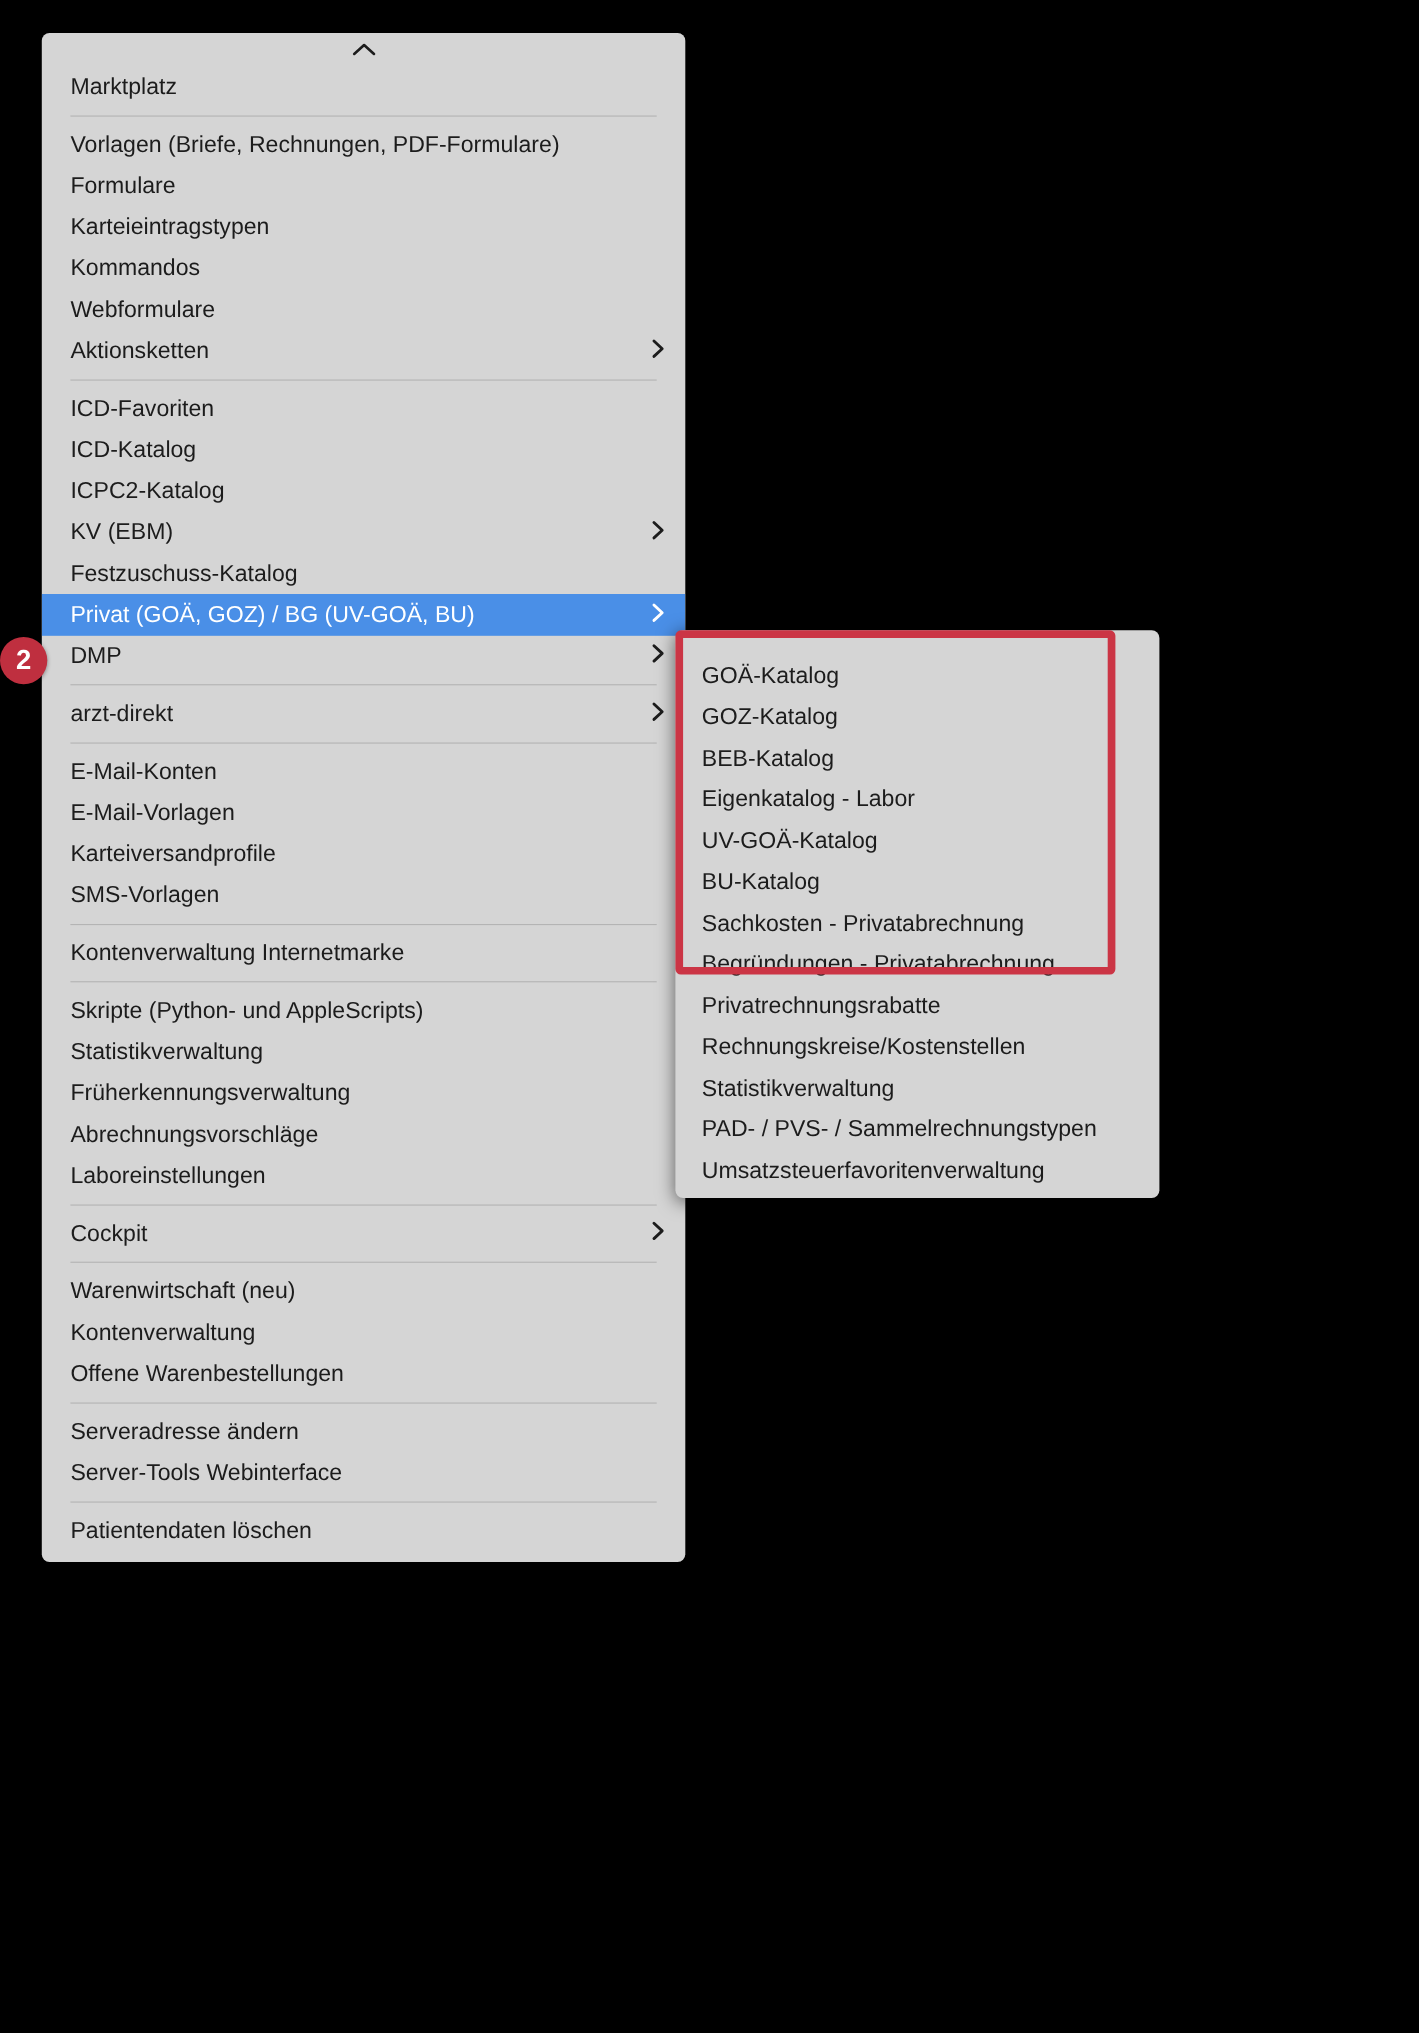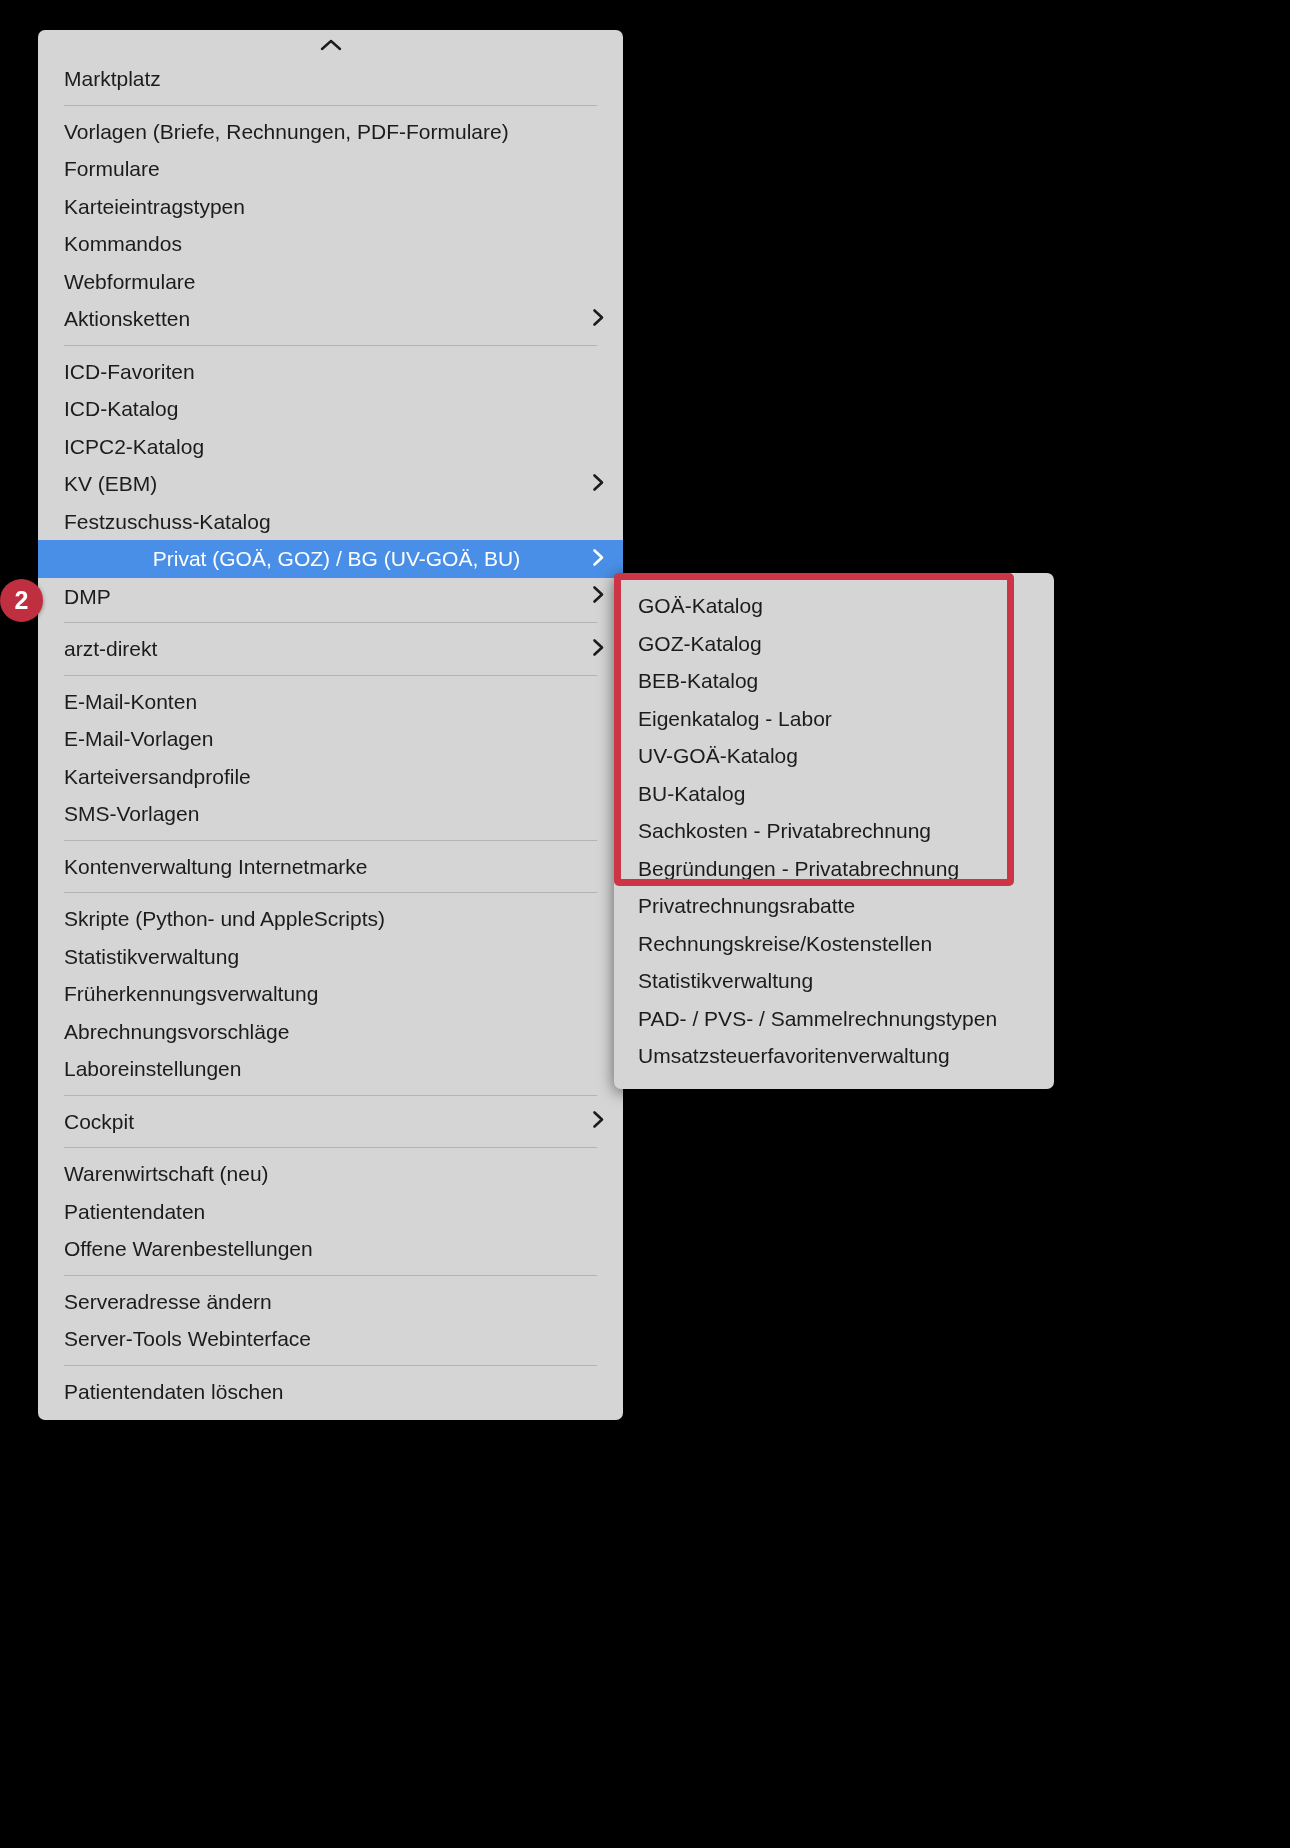--- a/index.html
+++ b/index.html
@@ -53,21 +53,20 @@
   .mi .arrow {
     position: absolute;
     right: 18px;
     top: 50%;
     transform: translateY(-50%);
     display: block;
   }
   .mi.sel {
     background: #4a8fe7;
     color: #ffffff;
-    justify-content: center;
   }
   .mi.sel .arrow path { stroke: #ffffff; }
 
   .sep {
     height: 1px;
     background: #b4b4b4;
     margin: 7px 26px 7px 26px;
   }
 
   
@@ -75,21 +74,21 @@
     position: absolute;
     left: 614px; top: 573px;
     width: 440px;
     background: #d5d5d5;
     border-radius: 7px;
     box-shadow: 0 3px 16px rgba(0,0,0,0.55);
     padding: 14px 0 14px 0;
   }
   .smi {
     display: flex;
-    align-items: center;
+    align-items: flex-end;
     height: 37.5px;
     padding: 0 14px 0 24px;
     color: #1c1c1c;
     font-size: 21px;
     line-height: 1;
     white-space: nowrap;
   }
 
   
   .redbox {
@@ -231,21 +230,21 @@
           <span class="lbl">Cockpit</span>
           <span class="arrow"><svg width="13" height="20" viewBox="0 0 13 20">
               <path d="M2.5 3 L10 10 L2.5 17" fill="none" stroke="#1c1c1c" stroke-width="2.6" stroke-linecap="round" stroke-linejoin="round"></path>
             </svg></span>
         </div>
         <div class="sep"></div>
         <div class="mi">
           <span class="lbl">Warenwirtschaft (neu)</span>
         </div>
         <div class="mi">
-          <span class="lbl">Patientendaten</span>
+          <span class="lbl">Kontenverwaltung</span>
         </div>
         <div class="mi">
           <span class="lbl">Offene Warenbestellungen</span>
         </div>
         <div class="sep"></div>
         <div class="mi">
           <span class="lbl">Serveradresse ändern</span>
         </div>
         <div class="mi">
           <span class="lbl">Server-Tools Webinterface</span>

